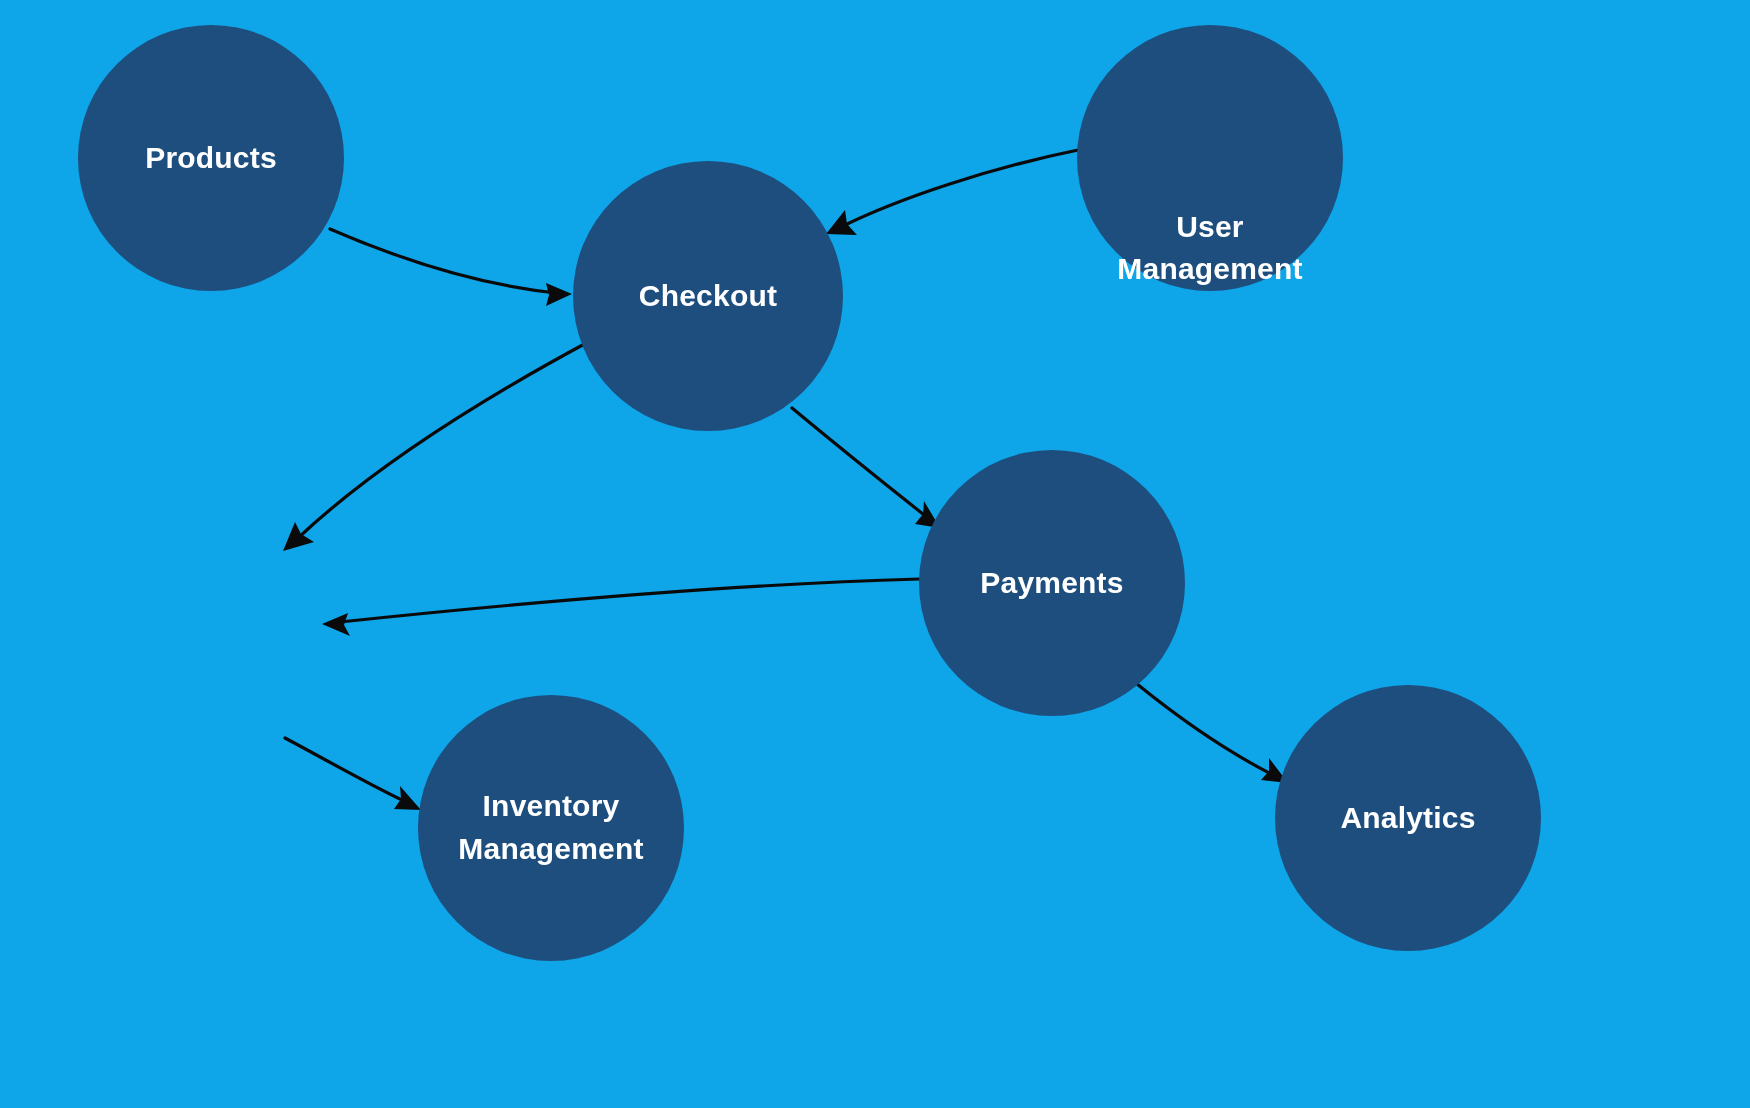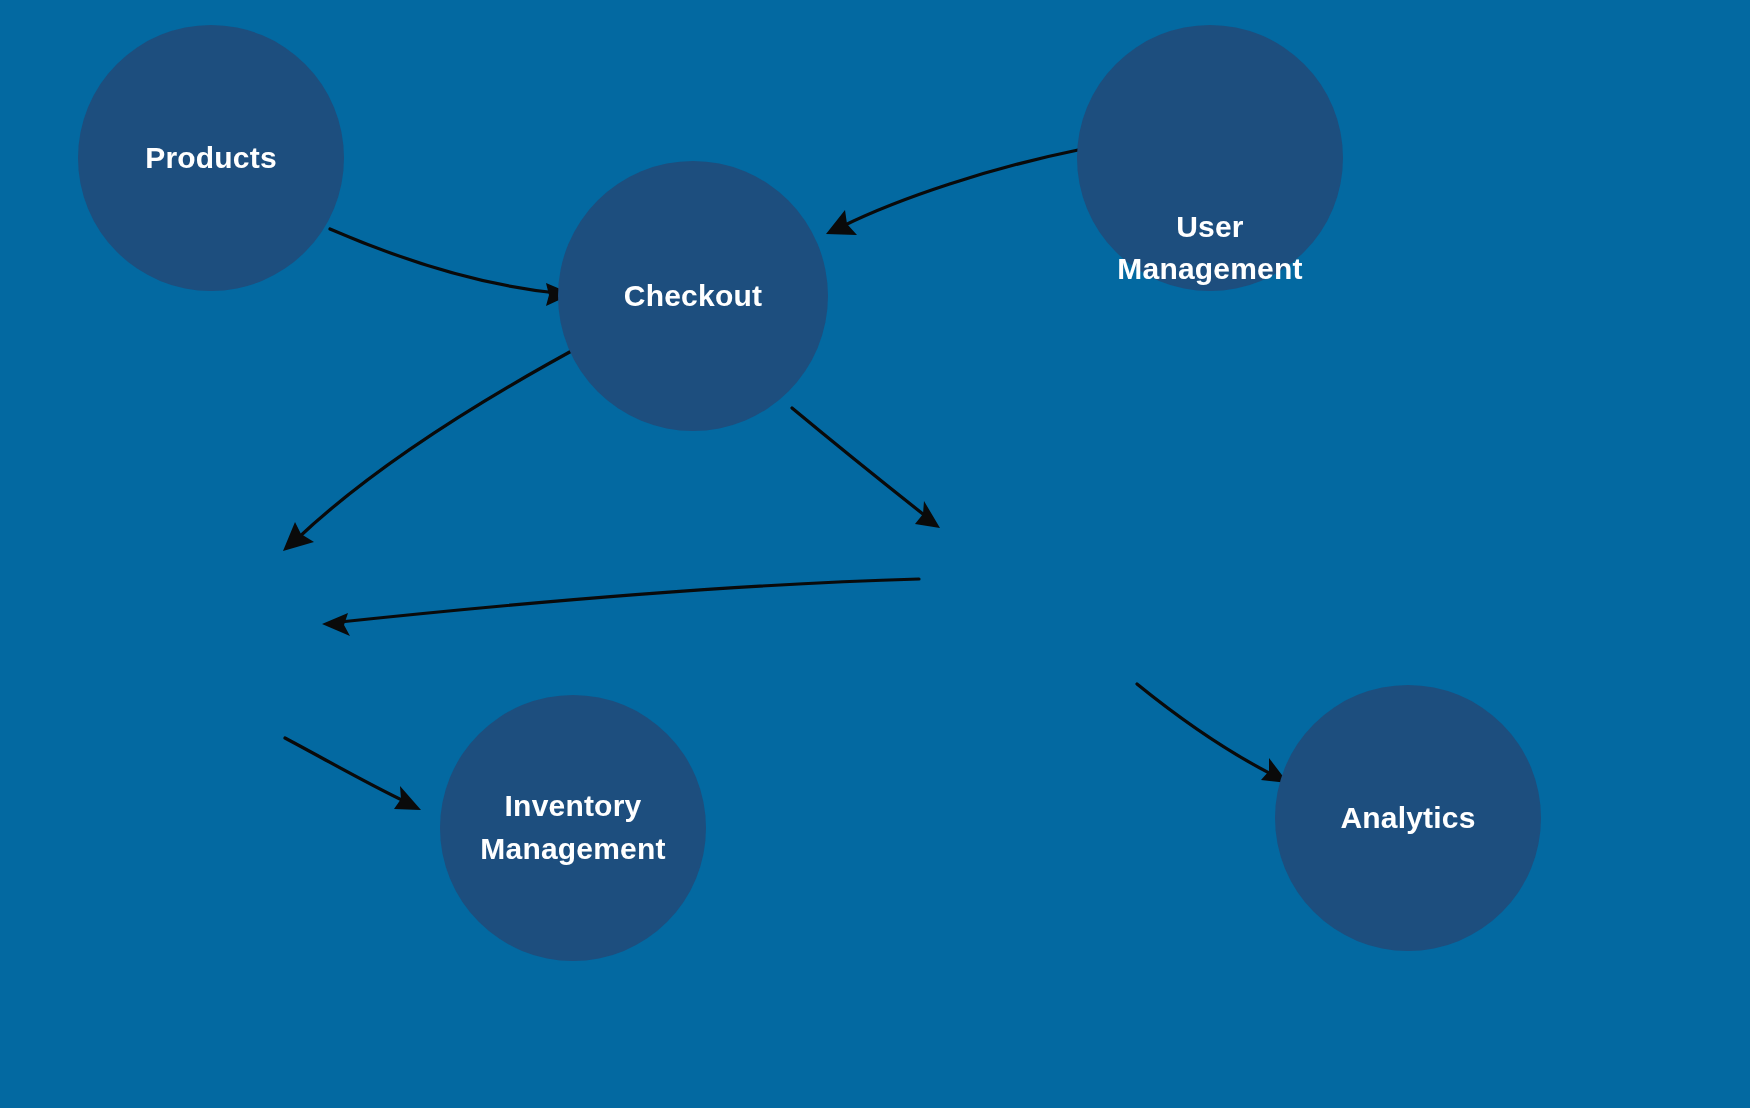--- a/index.html
+++ b/index.html
@@ -7,21 +7,21 @@
     padding: 0;
     background: #ffffff;
   }
   body {
     font-family: "Liberation Sans", sans-serif;
   }
   #canvas {
     position: relative;
     width: 1750px;
     height: 1108px;
-    background: #0369a1;
+    background: #0ea5e9;
     overflow: hidden;
   }
   #edge-layer {
     position: absolute;
     left: 0;
     top: 0;
     width: 1750px;
     height: 1108px;
   }
   .node {
@@ -101,27 +101,30 @@
 
   <div class="node" style="left:78px; top:25px; width:266px; height:266px;">
     <span class="node-label">Products</span>
   </div>
 
   <div class="node" style="left:1077px; top:25px; width:266px; height:266px;align-items:flex-end;">
     <span class="node-label">User
 Management</span>
   </div>
 
-  <div class="node" style="left:558px; top:161px; width:270px; height:270px;">
+  <div class="node" style="left:573px; top:161px; width:270px; height:270px;">
     <span class="node-label">Checkout</span>
   </div>
 
 
+  <div class="node" style="left:919px; top:450px; width:266px; height:266px;">
+    <span class="node-label">Payments</span>
+  </div>
 
-  <div class="node" style="left:440px; top:695px; width:266px; height:266px;">
+  <div class="node" style="left:418px; top:695px; width:266px; height:266px;">
     <span class="node-label">Inventory
 Management</span>
   </div>
 
   <div class="node" style="left:1275px; top:685px; width:266px; height:266px;">
     <span class="node-label">Analytics</span>
   </div>
 
 </div>
 

